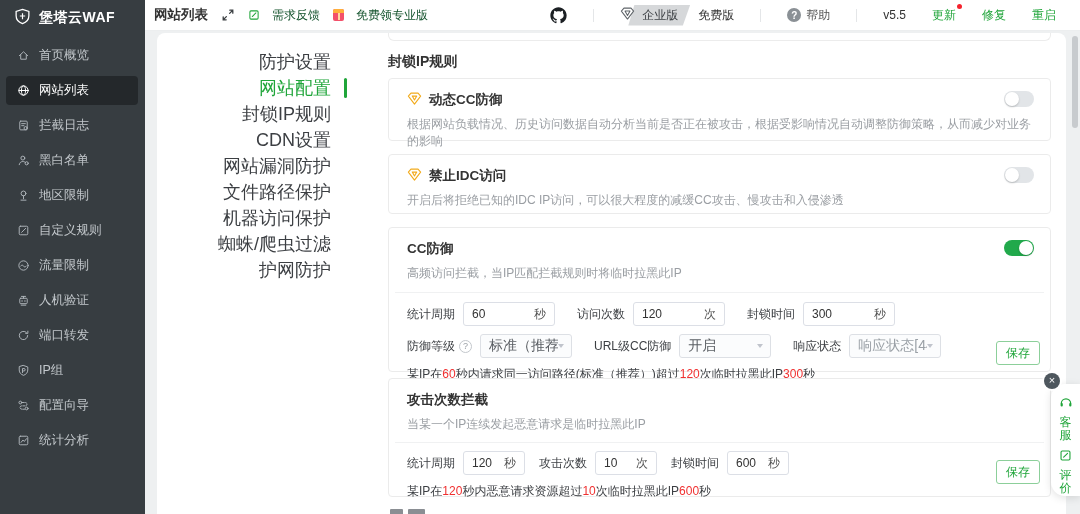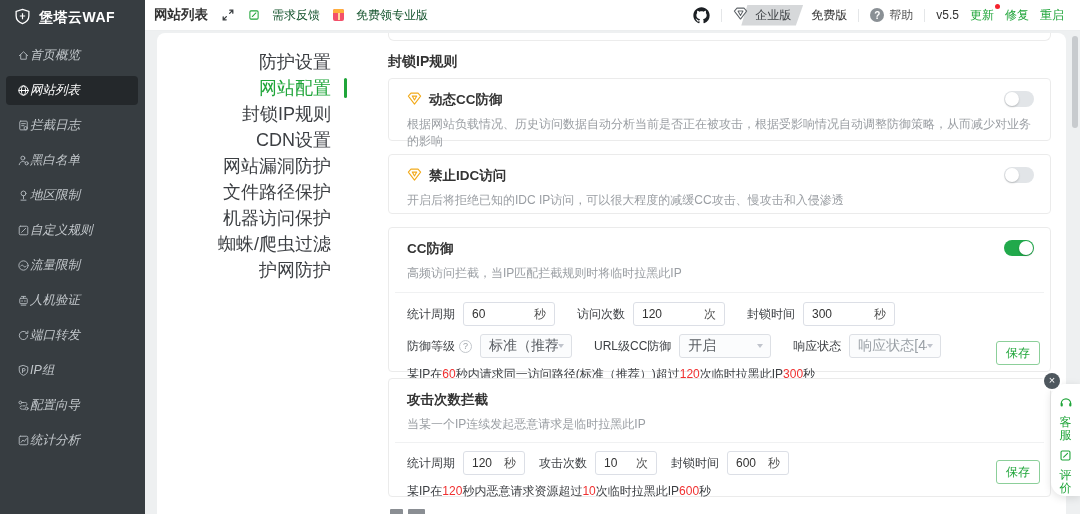--- a/index.html
+++ b/index.html
@@ -5,40 +5,40 @@
   * { margin:0; padding:0; box-sizing:border-box; }
   html,body { width:1080px; height:514px; overflow:hidden;
     font-family:"Liberation Sans","DejaVu Sans",sans-serif; background:#eef0f1; }
   .stage { position:relative; width:1080px; height:514px; }
 
   
   .sidebar { position:absolute; left:0; top:0; width:145px; height:514px; background:#373d41; z-index:5; }
   .logo { height:36px; display:flex; align-items:center; gap:8px; padding-left:14px; }
   .logo-text { color:#fff; font-size:14px; font-weight:bold; letter-spacing:.5px; }
   .menu { position:absolute; top:38px; left:0; right:0; }
-  .menu-item { height:35px; display:flex; align-items:center; padding-left:17px;
-    color:#c3c8cc; font-size:12.5px; cursor:pointer; position:relative;font-style:italic; }
+  .menu-item { height:35px; display:flex; align-items:center; gap:9px; padding-left:17px;
+    color:#c3c8cc; font-size:12.5px; cursor:pointer; position:relative; }
   .menu-item .mi { width:13px; height:13px; flex:0 0 13px; }
   .menu-item svg { stroke:#aeb4b9; fill:none; stroke-width:1.05; stroke-linecap:round; stroke-linejoin:round; }
   .menu-item.active { color:#fff; }
   .menu-item.active svg { stroke:#fff; }
   .menu-item.active::before { content:""; position:absolute; left:6px; right:7px; top:3px; bottom:3px;
     background:#24282b; border-radius:4px; }
   .menu-item > * { position:relative; z-index:1; }
 
   
   .header { position:absolute; left:145px; top:0; width:935px; height:31px; background:#fff;
     display:flex; align-items:center; border-bottom:1px solid #eceeef; z-index:4; }
   .h-left { display:flex; align-items:center; gap:13px; padding-left:9px; }
   .h-title { font-size:13.5px; color:#333; font-weight:bold; }
   .h-link { display:flex; align-items:center; gap:12px; font-size:12px; color:#14532d; cursor:pointer; }
   .gift { width:11px; height:12px; background:#f3506a; border-radius:2px; position:relative; }
   .gift::before { content:""; position:absolute; top:0; left:0; right:0; height:3.5px; background:#ffb03a; border-radius:2px 2px 0 0; }
   .gift::after { content:""; position:absolute; top:3.5px; left:4.5px; width:2px; bottom:1px; background:#ffd9a0; }
-  .h-right { margin-left:auto; display:flex; align-items:center; gap:11px; padding-right:16px; font-size:12px; color:#333; }
+  .h-right { margin-left:auto; display:flex; align-items:center; gap:26px; padding-right:24px; font-size:12px; color:#333; }
   .vsep { width:1px; height:13px; background:#e4e6e8; }
   .badge-wrap { display:flex; align-items:center; }
   .gem-gray { margin-right:-7px; position:relative; z-index:1; }
   .edition-badge { background:#d6d8da; color:#3b3f43; font-size:12px; padding:2px 12px 2px 14px;
     clip-path:polygon(10% 0,100% 0,88% 100%,0 100%); cursor:pointer; }
   .edition-free { margin-left:8px; color:#333; cursor:pointer; }
   .help-item { display:flex; align-items:center; gap:5px; color:#555; cursor:pointer; }
   .help-circle { width:14px; height:14px; border-radius:50%; background:#8a9095; color:#fff;
     font-size:10px; font-weight:bold; display:flex; align-items:center; justify-content:center; }
   .green-link { color:#20a53a; cursor:pointer; position:relative; }

